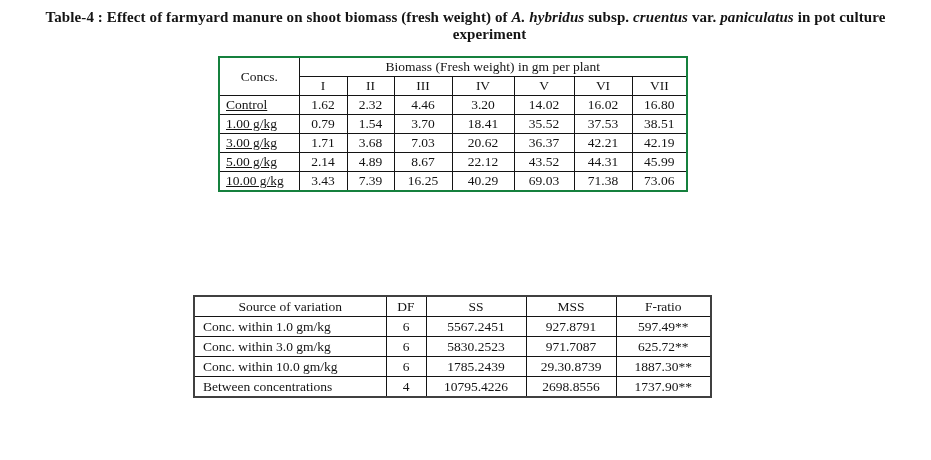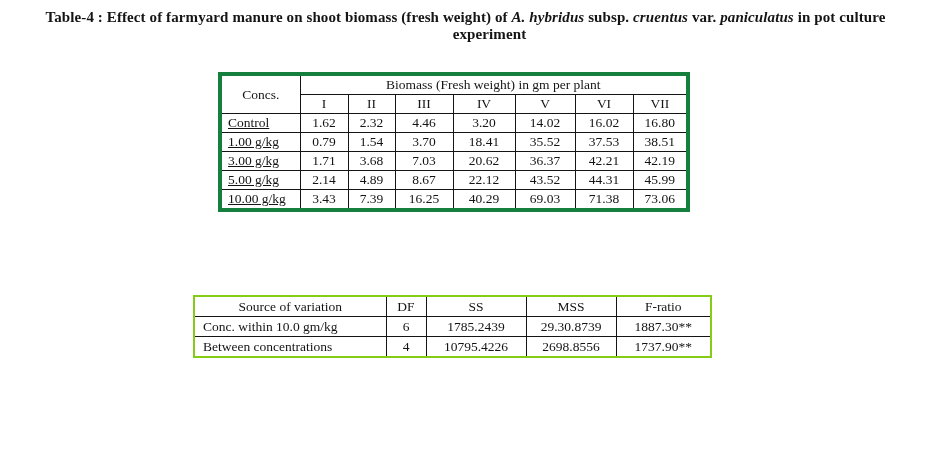--- a/index.html
+++ b/index.html
@@ -22,30 +22,30 @@
   .doc-title .line2 { display: block; padding-left: 48px; }
 
   table { border-collapse: collapse; position: absolute; table-layout: fixed; background: #fff; }
   th, td {
     border: 1px solid #141414;
     font-size: 13.5px; font-weight: normal;
     text-align: center; vertical-align: middle;
     padding: 0; overflow: hidden; white-space: nowrap;
   }
 
-  .biomass-table { left: 218px; top: 72px; width: 468px; border: 4px solid #15803d; padding-left: 44px; }
+  .biomass-table { left: 218px; top: 56px; width: 468px; border: 2px solid #15803d; padding-left: 44px; }
   .biomass-table th, .biomass-table td { height: 18px; line-height: 18px; }
   .biomass-table td.rowlabel { text-align: left; padding-left: 6px; text-decoration: underline; }
   .biomass-table th.corner { vertical-align: middle; }
 
   .anova-title {
     position: absolute; left: 193px; top: 273px; width: 517px;
     text-align: center; font-style: italic; font-size: 14px; line-height: 18px;
   }
-  .anova-table { left: 193px; top: 295px; width: 517px; border: 2px solid #84cc16; }
+  .anova-table { left: 193px; top: 295px; width: 517px; border: 2px solid #404040; }
   .anova-table th, .anova-table td { height: 19px; line-height: 19px; }
   .anova-table td.srclabel { text-align: left; padding-left: 8px; }
 </style>
 </head>
 <body>
 
 <div class="page">
 
   <h1 class="doc-title">
     <span>Table-4 : Effect of farmyard manure on shoot biomass (fresh weight) of </span><span class="sp">A. hybridus</span><span> subsp. </span><span class="sp">cruentus</span><span> var. </span><span class="sp">paniculatus</span><span> in pot culture</span>
@@ -145,20 +145,34 @@
       <tr id="anova-cols">
           <th>Source of variation</th>
           <th>DF</th>
           <th>SS</th>
           <th>MSS</th>
           <th>F-ratio</th>
         </tr>
     </thead>
     <tbody id="anova-body">
         <tr>
+          <td class="srclabel">Conc. within 1.0 gm/kg</td>
+          <td>6</td>
+          <td>5567.2451</td>
+          <td>927.8791</td>
+          <td>597.49**</td>
+        </tr>
+        <tr>
+          <td class="srclabel">Conc. within 3.0 gm/kg</td>
+          <td>6</td>
+          <td>5830.2523</td>
+          <td>971.7087</td>
+          <td>625.72**</td>
+        </tr>
+        <tr>
           <td class="srclabel">Conc. within 10.0 gm/kg</td>
           <td>6</td>
           <td>1785.2439</td>
           <td>29.30.8739</td>
           <td>1887.30**</td>
         </tr>
         <tr>
           <td class="srclabel">Between concentrations</td>
           <td>4</td>
           <td>10795.4226</td>

